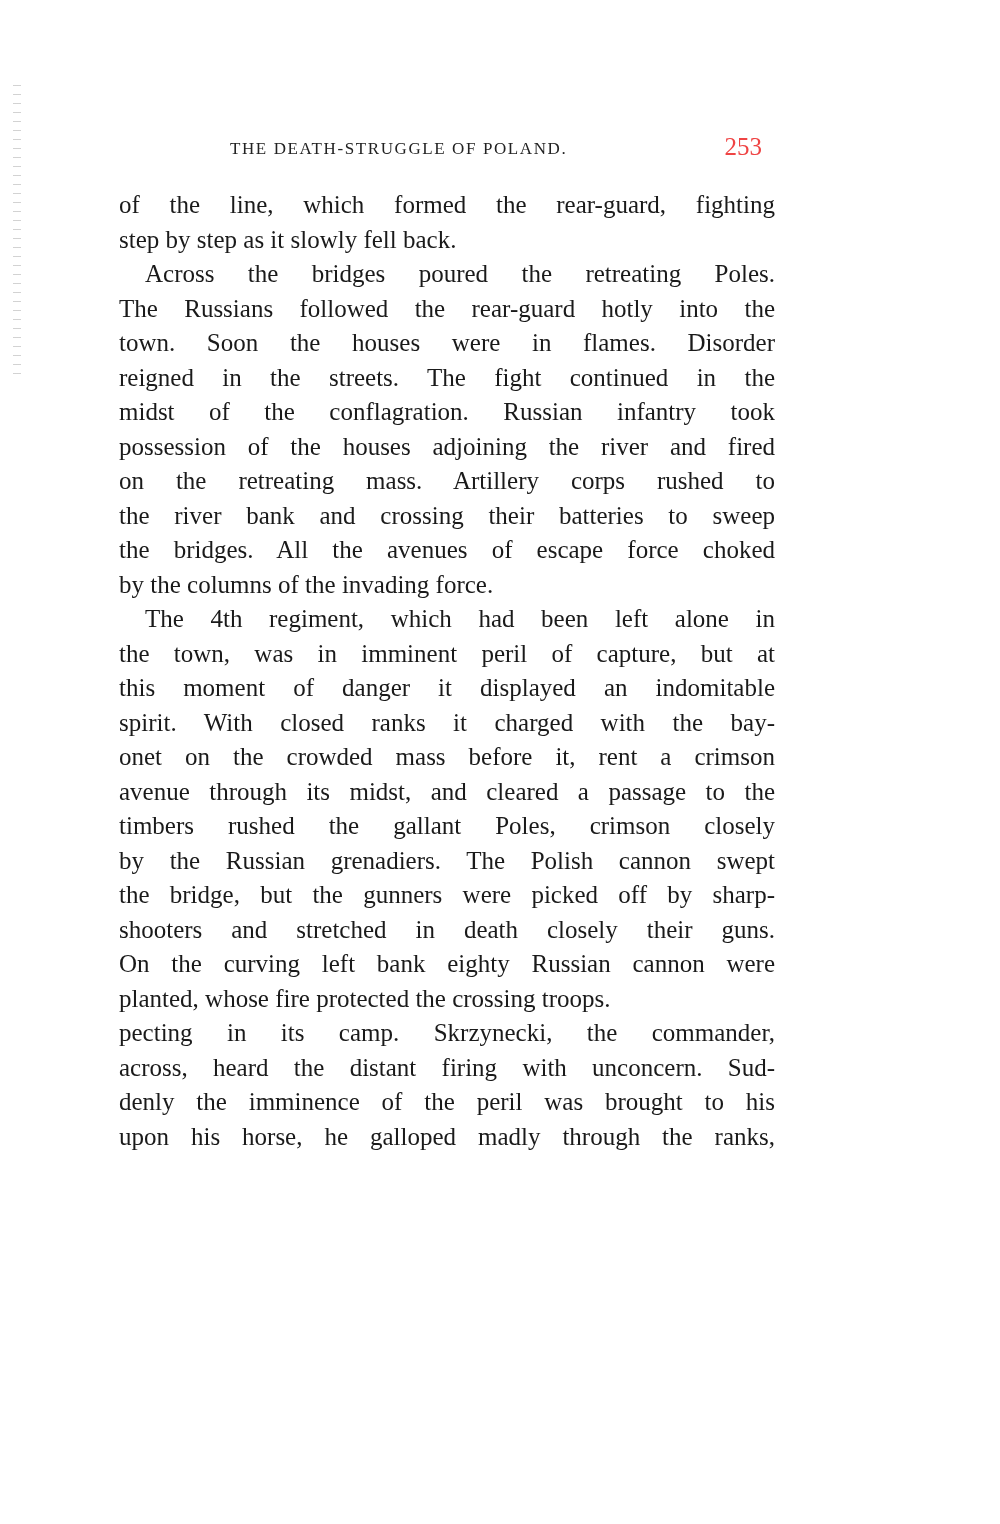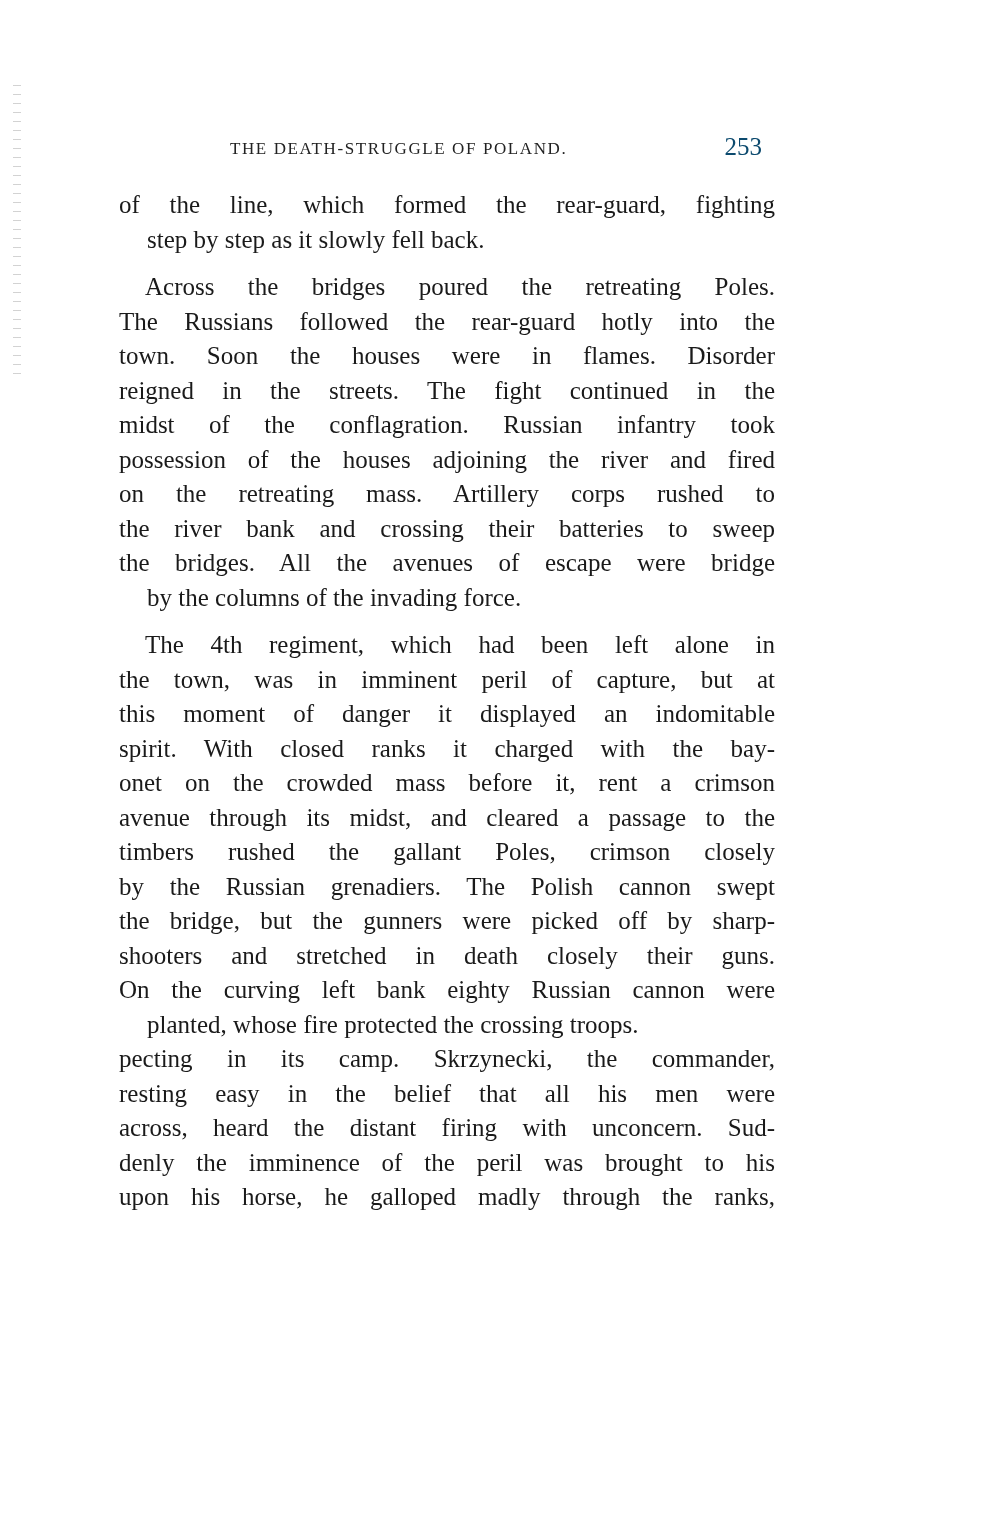--- a/index.html
+++ b/index.html
@@ -52,44 +52,42 @@
       font-variant: small-caps;
       text-transform: uppercase;
       font-weight: normal;
       color: #222;
     }
     .page-number {
       position: absolute;
       right: -2px;
       top: 0px;
       font-size: 25px;
-      color: #0c4a6e;
+      color: #ef4444;
     }
     .body-text {
       position: absolute;
       top: 188px;
       left: 15px;
       width: 656px;
       font-size: 25px;
       line-height: 34.5px;
     }
     .line {
       display: block;
       white-space: nowrap;
       text-align: justify;
       text-align-last: justify;
       height: 34.5px;
     }
     .line.last {
       text-align-last: left;
-      margin-left: 28px;
     }
     .line.indent {
       padding-left: 26px;
-      margin-top: 13px;
     }
   </style>
 </head>
 <body>
 
 <div class="gutter-specks"></div>
 
 <div class="page">
   <div class="running-head">
     <span class="running-title">THE DEATH-STRUGGLE OF POLAND.</span>
@@ -105,40 +103,39 @@
 
     <div>
       <span class="line indent">Across the bridges poured the retreating Poles.</span>
       <span class="line">The Russians followed the rear-guard hotly into the</span>
       <span class="line">town. Soon the houses were in flames. Disorder</span>
       <span class="line">reigned in the streets. The fight continued in the</span>
       <span class="line">midst of the conflagration. Russian infantry took</span>
       <span class="line">possession of the houses adjoining the river and fired</span>
       <span class="line">on the retreating mass. Artillery corps rushed to</span>
       <span class="line">the river bank and crossing their batteries to sweep</span>
-      <span class="line">the bridges. All the avenues of escape were bridge</span>
+      <span class="line">the bridges. All the avenues of escape force choked</span>
       <span class="line last">by the columns of the invading force.</span>
     </div>
 
     <div>
       <span class="line indent">The 4th regiment, which had been left alone in</span>
       <span class="line">the town, was in imminent peril of capture, but at</span>
       <span class="line">this moment of danger it displayed an indomitable</span>
       <span class="line">spirit. With closed ranks it charged with the bay-</span>
       <span class="line">onet on the crowded mass before it, rent a crimson</span>
       <span class="line">avenue through its midst, and cleared a passage to the</span>
       <span class="line">timbers rushed the gallant Poles, crimson closely</span>
       <span class="line">by the Russian grenadiers. The Polish cannon swept</span>
       <span class="line">the bridge, but the gunners were picked off by sharp-</span>
       <span class="line">shooters and stretched in death closely their guns.</span>
       <span class="line">On the curving left bank eighty Russian cannon were</span>
       <span class="line last">planted, whose fire protected the crossing troops.</span>
     </div>
 
     <div>
       <span class="line">pecting in its camp. Skrzynecki, the commander,</span>
-      <span class="line">resting easy in the belief that all his men were</span>
       <span class="line">across, heard the distant firing with unconcern. Sud-</span>
       <span class="line">denly the imminence of the peril was brought to his</span>
       <span class="line">upon his horse, he galloped madly through the ranks,</span>
     </div>
   </div>
 </div>
 
 </body></html>

